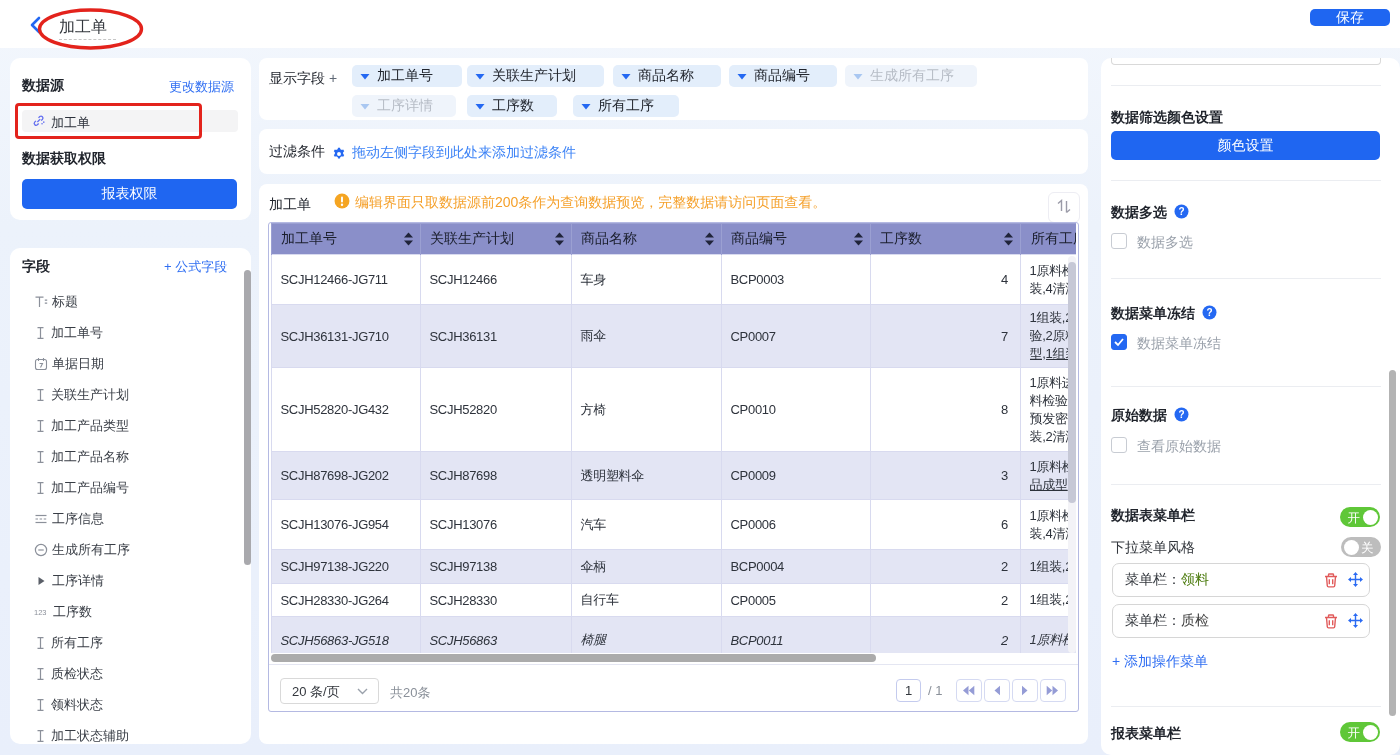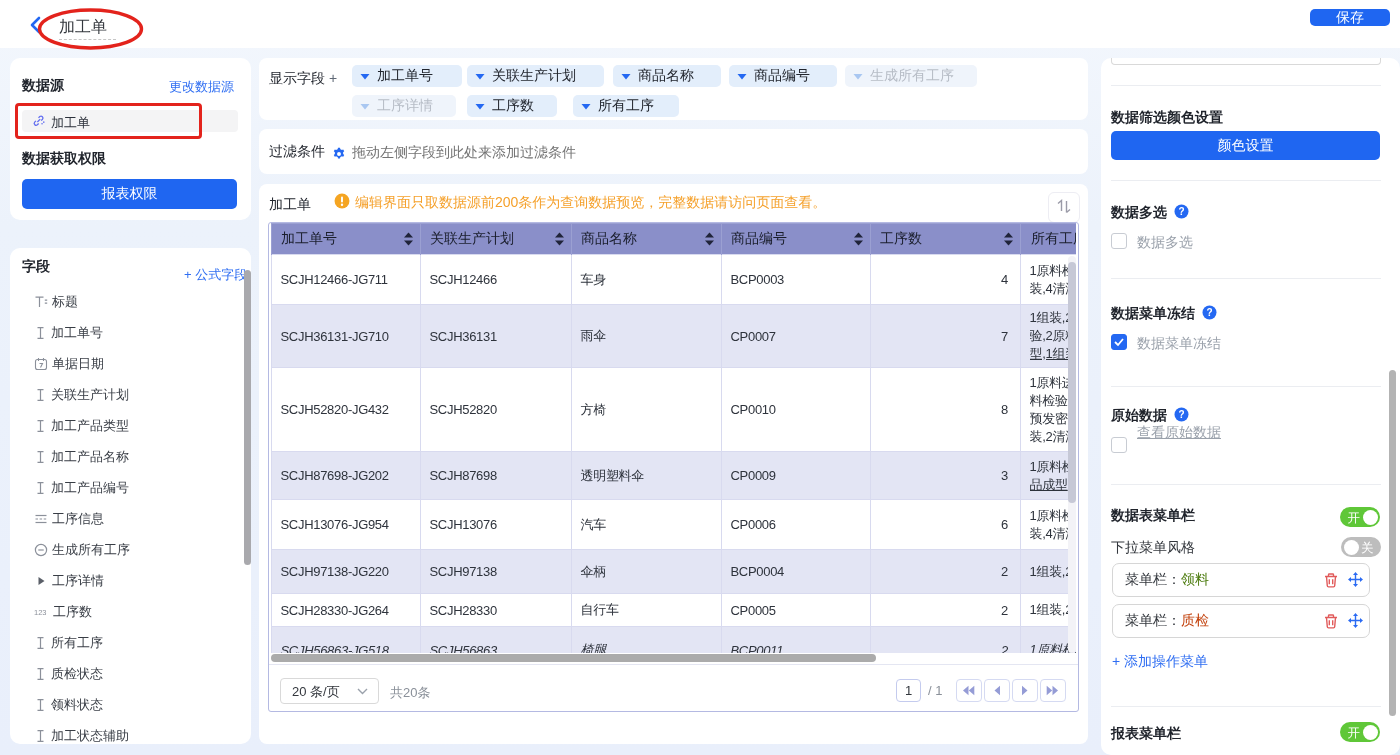--- a/index.html
+++ b/index.html
@@ -59,21 +59,21 @@
     <circle cx="11.6" cy="11.2" r="0.9" fill="#646ff0"></circle>
     <circle cx="13.6" cy="9.4" r="0.9" fill="#646ff0"></circle>
   </svg>
 <div class="abs" style="left:51px;top:114px;font-size:13px;color:#2c313b;">加工单</div>
 <div class="abs" style="left:14.5px;top:103px;width:187px;height:36px;border:3.8px solid #e3231c;border-radius:4px;"></div>
 <div class="abs bold" style="left:22px;top:150px;font-size:14px;color:#1f232b;">数据获取权限</div>
 <div class="btn" style="left:22px;top:179px;width:215px;height:30px;">报表权限</div>
 
 <div class="card" style="left:10px;top:248px;width:241px;height:496px;overflow:hidden;"></div>
 <div class="abs bold" style="left:22px;top:258px;font-size:14px;color:#1f232b;">字段</div>
-<div class="abs blue" style="left:164px;top:266px;font-size:13px;margin-left:20px;">+ 公式字段</div>
+<div class="abs blue" style="left:164px;top:258px;font-size:13px;">+ 公式字段</div>
 <div class="abs" style="left:244px;top:270px;width:7px;height:295px;background:#a9a9ad;border-radius:4px;"></div>
 <div class="fieldrow" style="left:34px;top:292px;"><svg width="14" height="14" viewBox="0 0 14 14">
       <g stroke="#8b909a" stroke-width="1.2" fill="none">
         <path d="M1.5 2.2 h8 M5.5 2.2 v9.8 M10.8 5.2 h2.4 M10.8 8.2 h2.4"></path>
       </g>
     </svg>标题</div>
 <div class="fieldrow" style="left:34px;top:323px;"><svg width="13" height="14" viewBox="0 0 13 14">
       <g stroke="#8b909a" stroke-width="1.2" fill="none">
         <path d="M3.5 1.7 h6 M6.5 1.7 v10.6 M3.5 12.3 h6"></path>
       </g>
@@ -168,21 +168,21 @@
     </svg>工序数</div>
 <div class="tag" style="left:573px;top:95px;width:106px;"><svg width="10" height="7" viewBox="0 0 10 7">
       <path d="M0.5 1 h9 L5 6.5 Z" fill="#2468f2"></path>
     </svg>所有工序</div>
 
 <div class="card" style="left:259px;top:129px;width:829px;height:45px;border-radius:8px;"></div>
 <div class="abs" style="left:269px;top:143px;font-size:14px;color:#22262e;">过滤条件</div>
 <svg class="abs" style="left:332px;top:147px;" width="14" height="14" viewBox="0 0 15 15">
     <path fill="#2468f2" d="M8.6 0.8 l0.3 1.6 a5.3 5.3 0 0 1 1.6 0.9 l1.5-0.6 1.1 1.9 -1.2 1.1 a5.3 5.3 0 0 1 0 1.8 l1.2 1.1 -1.1 1.9 -1.5-0.6 a5.3 5.3 0 0 1 -1.6 0.9 l-0.3 1.6 h-2.2 l-0.3-1.6 a5.3 5.3 0 0 1 -1.6-0.9 l-1.5 0.6 -1.1-1.9 1.2-1.1 a5.3 5.3 0 0 1 0-1.8 l-1.2-1.1 1.1-1.9 1.5 0.6 a5.3 5.3 0 0 1 1.6-0.9 l0.3-1.6 Z M7.5 5.4 a2.1 2.1 0 1 0 0 4.2 a2.1 2.1 0 0 0 0-4.2 Z"></path>
   </svg>
-<div class="abs" style="left:352px;top:144px;font-size:14px;color:#737373;">拖动左侧字段到此处来添加过滤条件</div>
+<div class="abs" style="left:352px;top:144px;font-size:14px;color:#3b82f6;">拖动左侧字段到此处来添加过滤条件</div>
 
 <div class="card" style="left:259px;top:184px;width:829px;height:560px;border-radius:8px;"></div>
 <div class="abs" style="left:269px;top:196px;font-size:14px;color:#22262e;">加工单</div>
 <svg class="abs" style="left:334px;top:193px;" width="16" height="16" viewBox="0 0 15 15">
     <circle cx="7.5" cy="7.5" r="7" fill="#f5a522"></circle>
     <rect x="6.6" y="3.3" width="1.8" height="5.6" rx="0.9" fill="#fff"></rect>
     <circle cx="7.5" cy="11" r="1.1" fill="#fff"></circle>
   </svg>
 <div class="abs" style="left:355px;top:194px;font-size:14px;color:#f5a02a;">编辑界面只取数据源前200条作为查询数据预览，完整数据请访问页面查看。</div>
 <div class="abs" style="left:1048px;top:192px;width:32px;height:31px;border:1px solid #ededf3;border-radius:6px;background:#fff;"></div>
@@ -288,21 +288,21 @@
           <td>汽车</td>
           <td>CP0006</td>
           <td class="numcell">6</td>
           <td>
             <div style="width:46px;overflow:hidden;">
               <div class="wline">1原料检验</div>
               <div class="wline">装,4清洁</div>
             </div>
           </td>
         </tr>
-<tr class="alt" style="height:44px;">
+<tr class="alt" style="height:34px;">
           <td>SCJH97138-JG220</td>
           <td>SCJH97138</td>
           <td>伞柄</td>
           <td>BCP0004</td>
           <td class="numcell">2</td>
           <td>
             <div style="width:46px;overflow:hidden;">
               <div class="wline">1组装,2</div>
             </div>
           </td>
@@ -402,39 +402,39 @@
       <path d="M3 7 L6 10 L11 4" fill="none" stroke="#fff" stroke-width="1.8"></path>
     </svg></div>
 <div class="cblabel" style="left:1137px;top:335px;">数据菜单冻结</div>
 <div class="divider" style="left:1111px;top:386px;width:270px;"></div>
 <div class="rtitle" style="left:1111px;top:407px;">原始数据</div>
 <svg class="abs" style="left:1174px;top:407px;" width="15" height="15" viewBox="0 0 15 15">
     <circle cx="7.5" cy="7.5" r="7" fill="#2468f2"></circle>
     <text x="7.5" y="11" font-size="10" font-weight="bold" fill="#fff" text-anchor="middle" font-family="Liberation Sans">?</text>
   </svg>
 <div class="cb" style="left:1111px;top:437px;"></div>
-<div class="cblabel" style="left:1137px;top:424px;text-decoration:underline;">查看原始数据</div>
+<div class="cblabel" style="left:1137px;top:438px;">查看原始数据</div>
 <div class="divider" style="left:1111px;top:484px;width:270px;"></div>
 <div class="rtitle" style="left:1111px;top:507px;">数据表菜单栏</div>
 <div class="toggle" style="left:1340px;top:507px;background:#5fc738;">
     <span style="position:absolute;left:7.5px;top:3px;">开</span>
     <span class="knob" style="right:2.5px;"></span>
   </div>
 <div class="abs" style="left:1111px;top:539px;font-size:14px;color:#33373d;">下拉菜单风格</div>
 <div class="toggle" style="left:1341px;top:537px;background:#bdbdbd;">
     <span class="knob" style="left:2.5px;"></span>
     <span style="position:absolute;right:7.5px;top:3px;">关</span>
   </div>
 <div class="menubox" style="top:563px;">
     <span style="margin-left:12px;color:#33373d;">菜单栏：</span>
     <span style="color:#4d7c0f;">领料</span>
   </div>
 <div class="menubox" style="top:604px;">
     <span style="margin-left:12px;color:#33373d;">菜单栏：</span>
-    <span style="color:#c2410c;">质检</span>
+    <span style="color:#404040;">质检</span>
   </div>
 <svg class="abs" style="left:1324px;top:573px;" width="14" height="15" viewBox="0 0 14 15">
     <g fill="none" stroke="#e15b5b" stroke-width="1.4">
       <path d="M1 3.5 h12 M4.5 3.5 V1.7 a0.7 0.7 0 0 1 0.7-0.7 h3.6 a0.7 0.7 0 0 1 0.7 0.7 V3.5"></path>
       <path d="M2.5 3.5 l0.8 9.3 a1.2 1.2 0 0 0 1.2 1.1 h5 a1.2 1.2 0 0 0 1.2-1.1 l0.8-9.3"></path>
       <path d="M5.3 6.2 v5 M8.7 6.2 v5"></path>
     </g>
   </svg>
 <svg class="abs" style="left:1348px;top:572px;" width="15" height="15" viewBox="0 0 15 15">
     <g fill="#2b6bf3">

